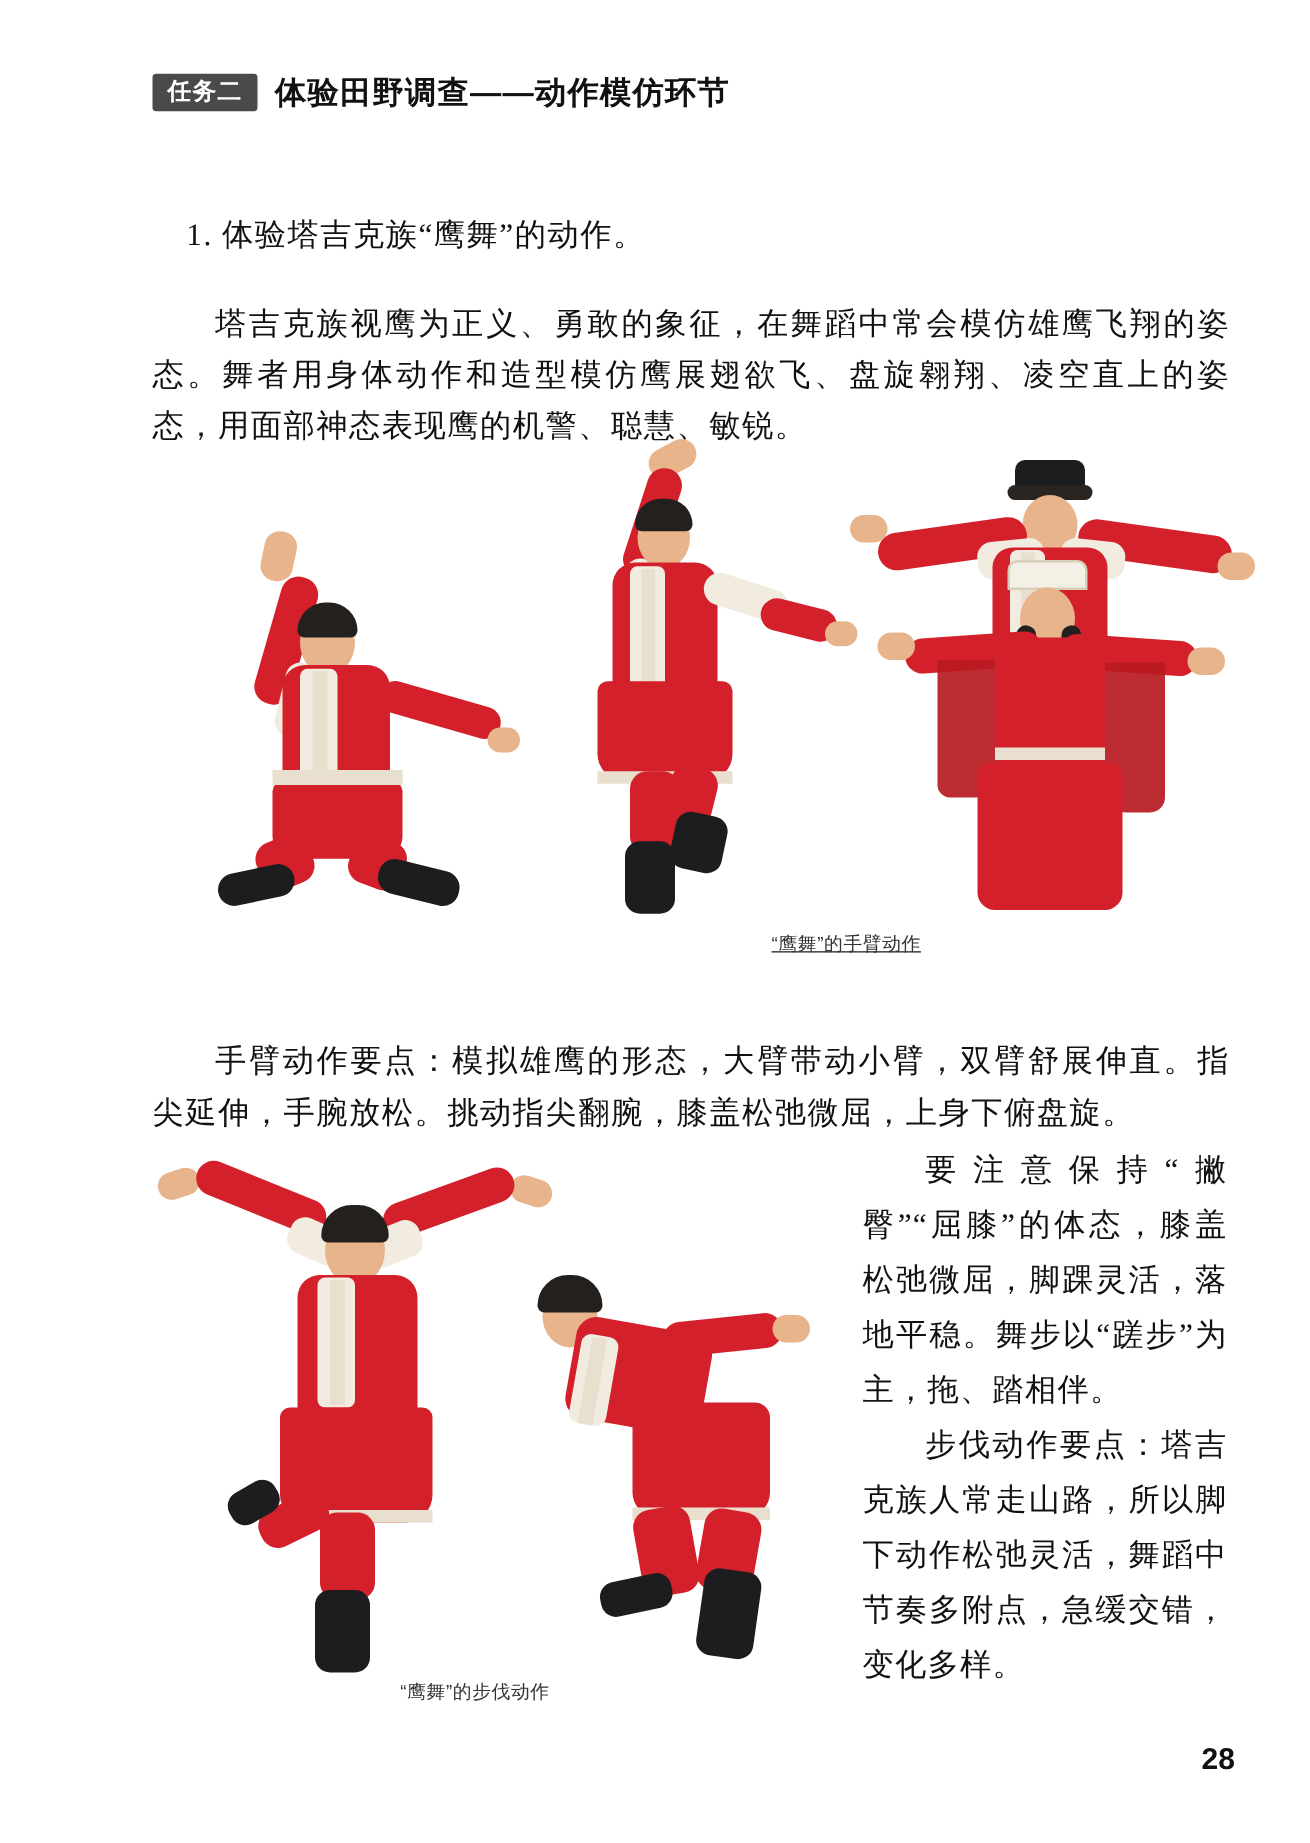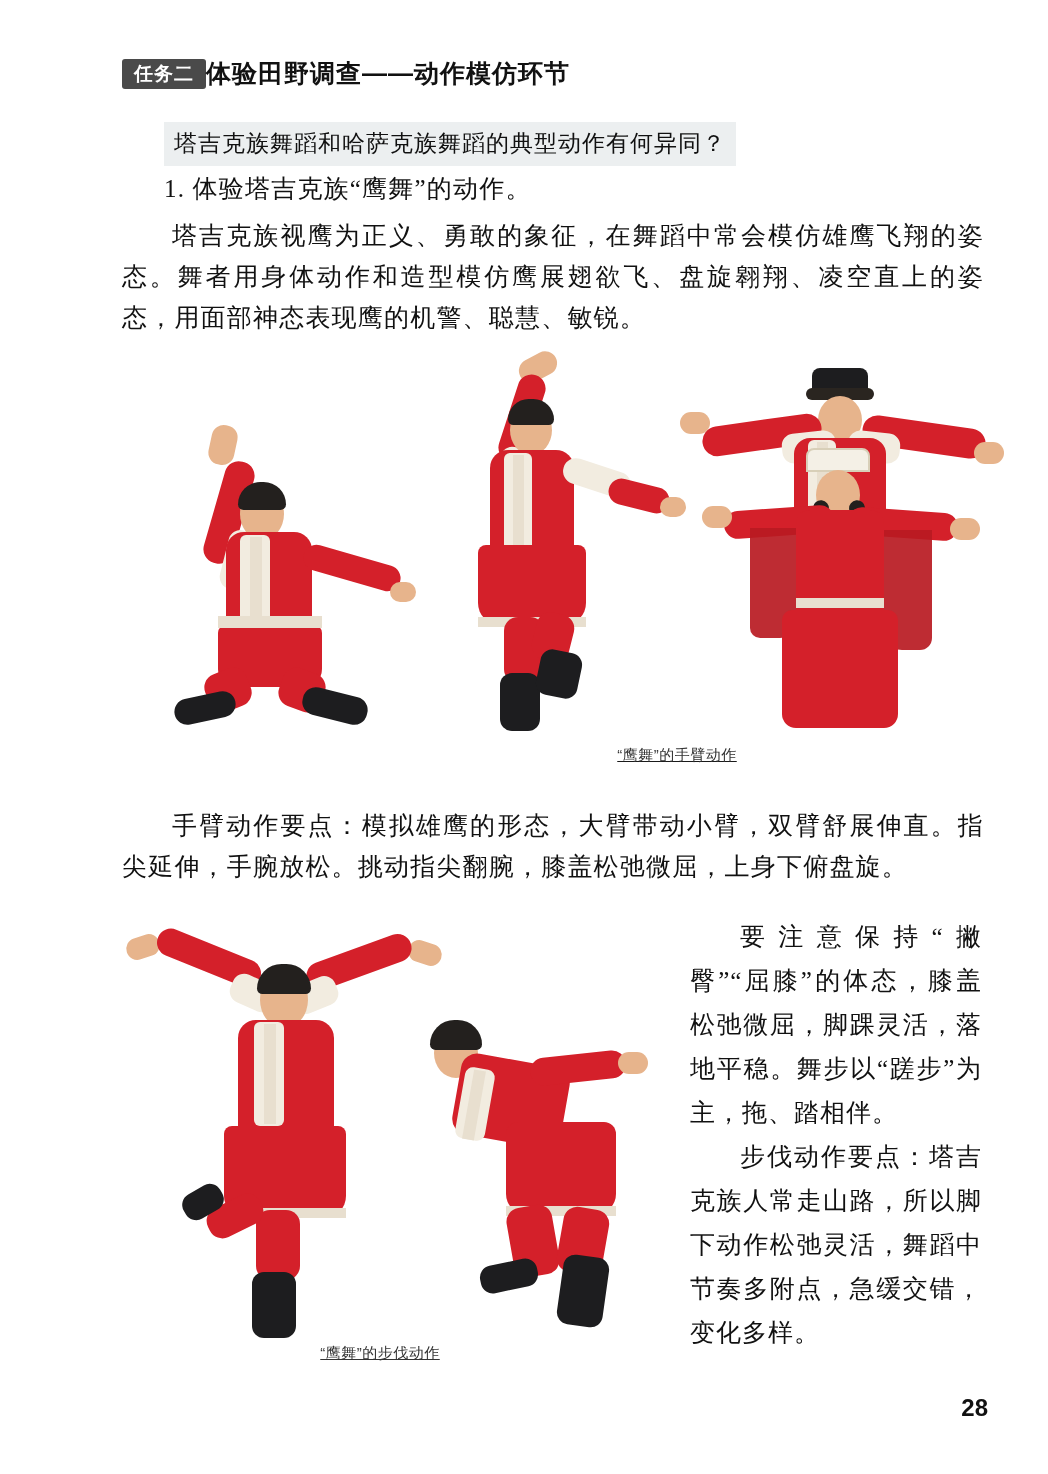--- a/index.html
+++ b/index.html
@@ -22,20 +22,21 @@
     box-sizing: border-box;
   }
 
   
   .task-header {
     position: absolute;
     left: 122px;
     top: 57px;
     display: flex;
     align-items: center;
+    gap: 14px;
   }
   .task-badge {
     background: #4a4a4a;
     color: #ffffff;
     font-family: "Liberation Sans", sans-serif;
     font-size: 19px;
     font-weight: bold;
     letter-spacing: 1px;
     padding: 5px 12px 6px 12px;
     border-radius: 3px;
@@ -66,23 +67,24 @@
   .para {
     position: absolute;
     font-size: 25px;
     line-height: 41px;
     letter-spacing: 1.2px;
     text-align: justify;
     color: #111111;
   }
   .para.indent {
     text-indent: 50px;
+    margin-top: 24px;
   }
   #para-item1 {
-    left: 164px;
+    left: 149px;
     top: 168px;
     width: 820px;
   }
   #para-eagle {
     left: 122px;
     top: 215px;
     width: 862px;
   }
   #para-arm-points {
     left: 122px;
@@ -122,21 +124,20 @@
     top: 905px;
     width: 540px;
   }
   #figure-step .photo-row {
     position: relative;
     height: 435px;
   }
   #figure-step .figure-caption {
     margin-top: 4px;
     margin-left: 0px;
-    text-decoration: underline;
   }
 
   
   .side-col {
     position: absolute;
     left: 690px;
     top: 915px;
     width: 292px;
     font-size: 25px;
     line-height: 44px;
@@ -179,21 +180,20 @@
 </head>
 <body>
 
 <div class="page">
 
   <div class="task-header">
     <span class="task-badge">任务二</span>
     <span class="task-title">体验田野调查——动作模仿环节</span>
   </div>
 
-  <div class="question-box">塔吉克族舞蹈和哈萨克族舞蹈的典型动作有何异同？</div>
 
   <div class="para" id="para-item1">1. 体验塔吉克族“鹰舞”的动作。</div>
 
   <div class="para indent" id="para-eagle">塔吉克族视鹰为正义、勇敢的象征，在舞蹈中常会模仿雄鹰飞翔的姿态。舞者用身体动作和造型模仿鹰展翅欲飞、盘旋翱翔、凌空直上的姿态，用面部神态表现鹰的机警、聪慧、敏锐。</div>
 
   <div class="figure" id="figure-arm">
     <div class="photo-row">
 
       <div class="dancer" style="left:40px; width:250px; height:370px;">
 

